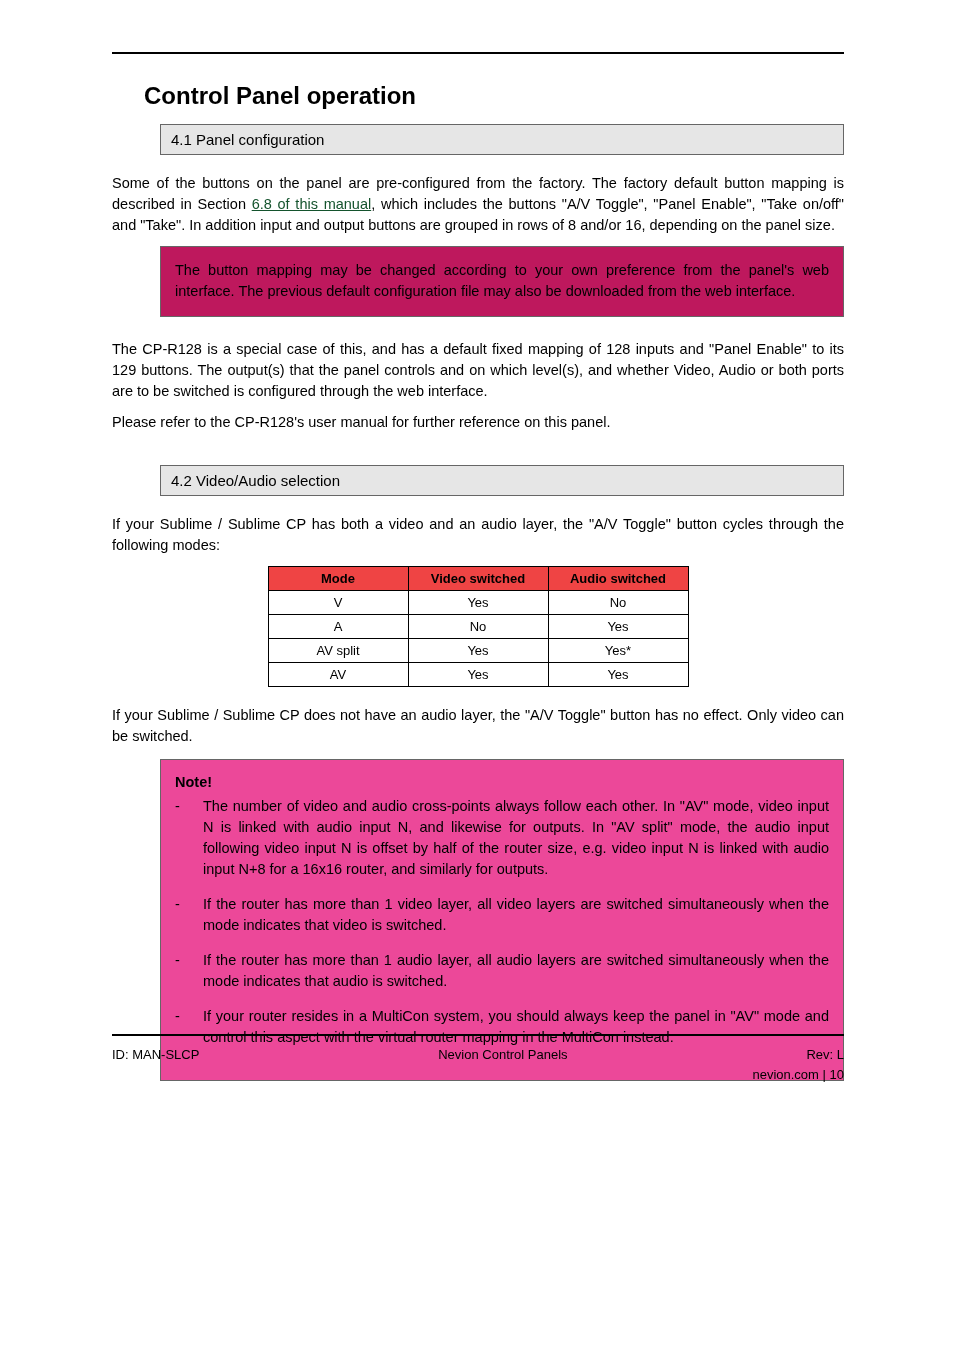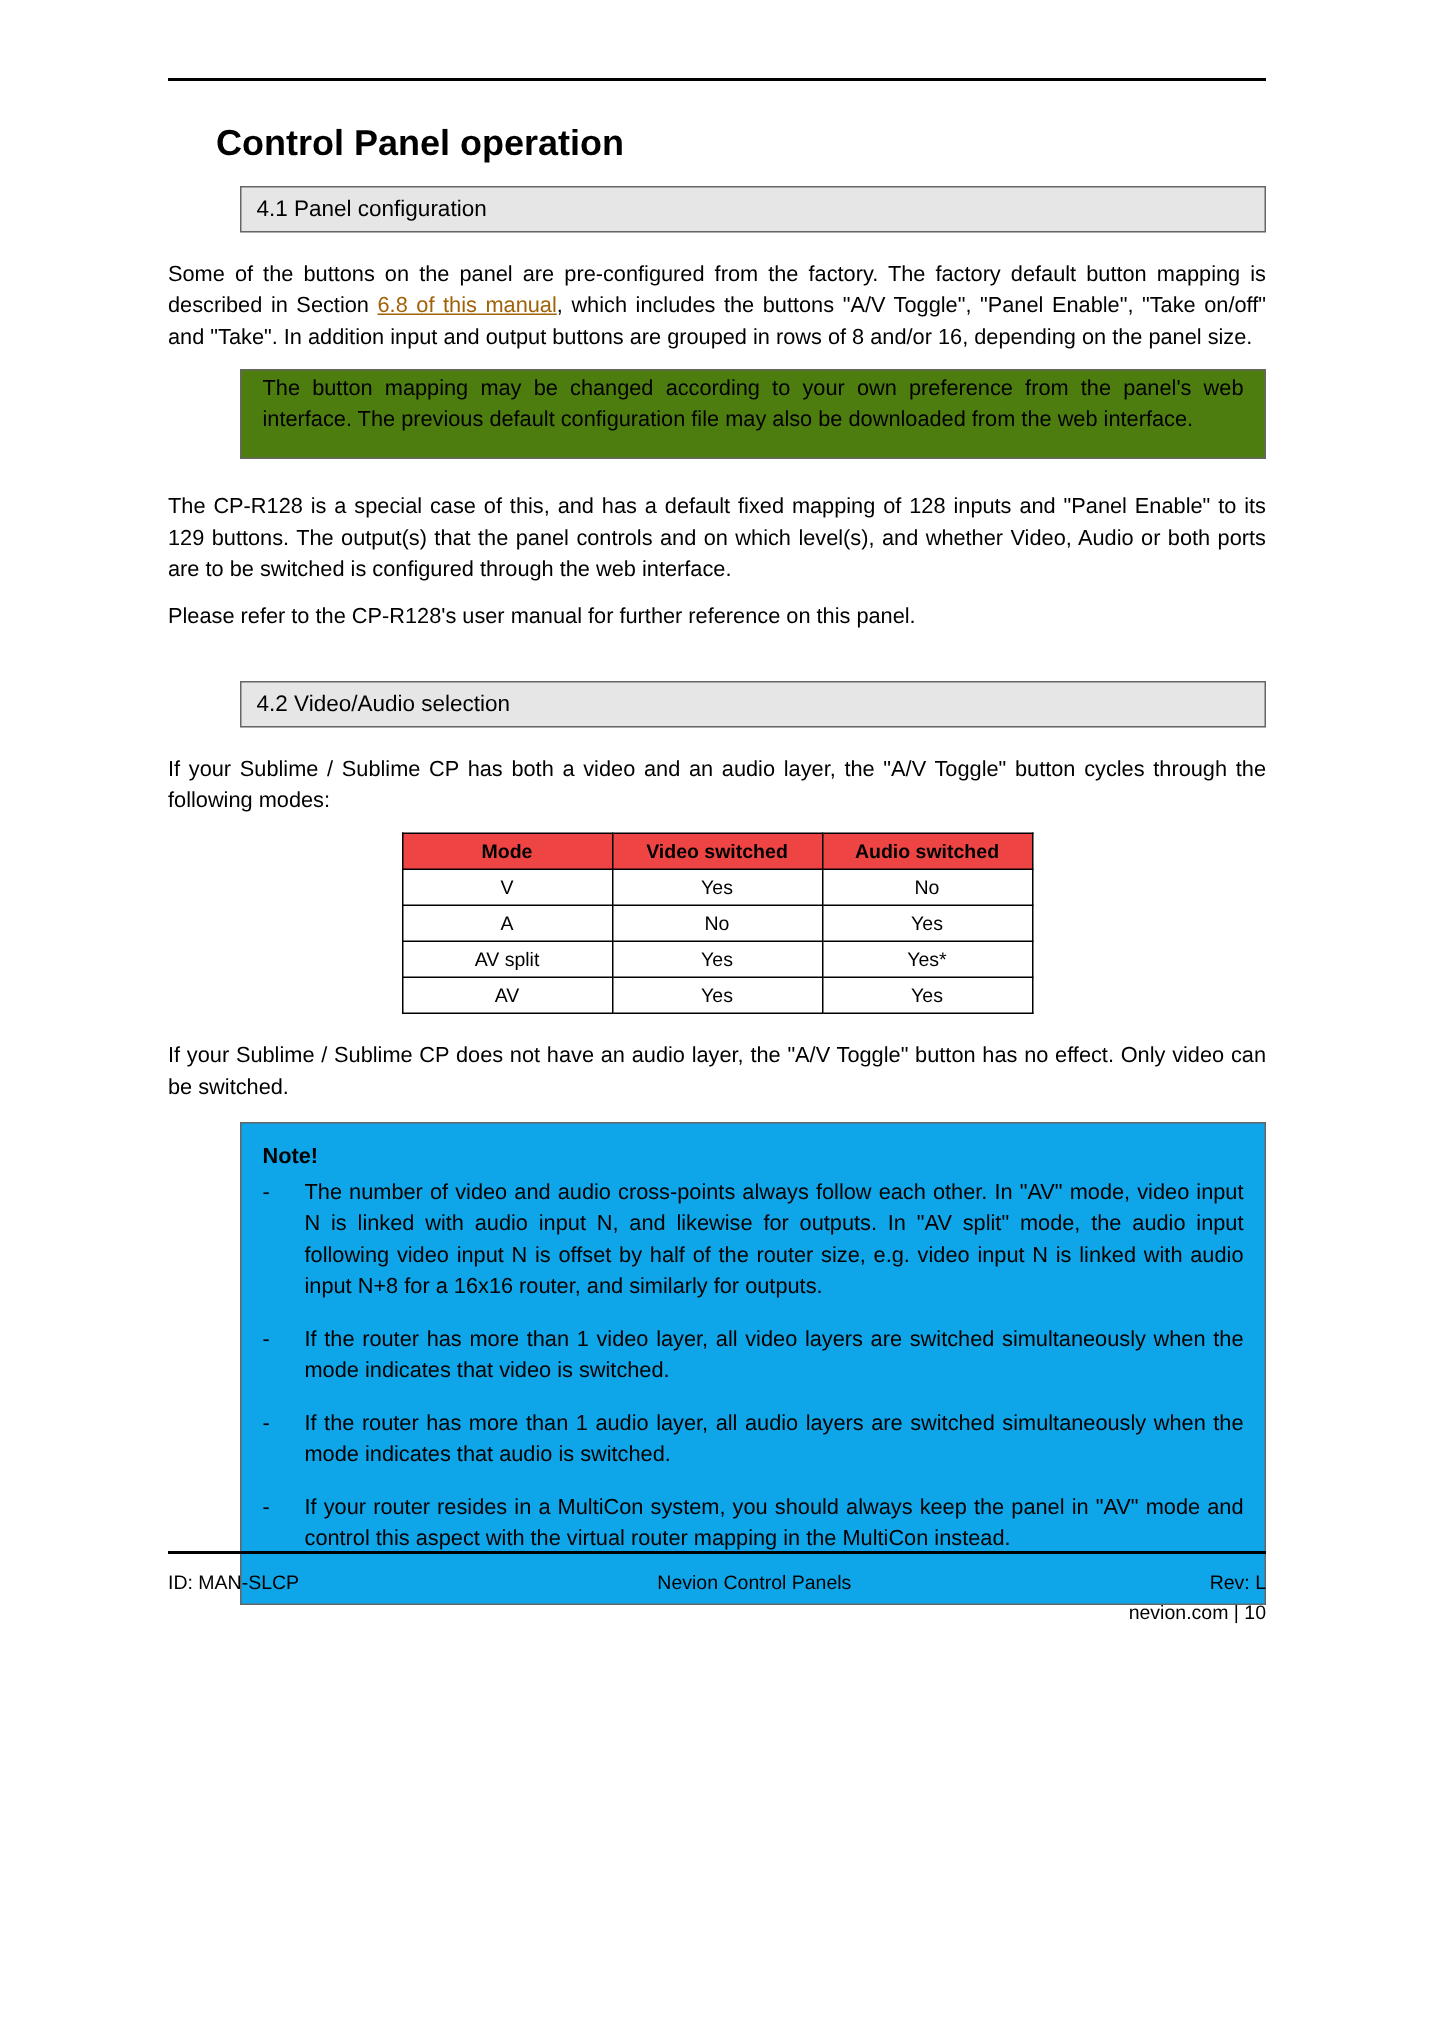--- a/index.html
+++ b/index.html
@@ -25,43 +25,43 @@
     font-size: 15px;
     font-weight: normal;
     margin: 0 0 18px 48px;
   }
   .p {
     font-size: 14.5px;
     line-height: 1.45;
     text-align: justify;
     margin: 0 0 10px 0;
   }
-  .link { color: #a16207; text-decoration: underline; }
+  .link { color: #14532d; text-decoration: underline; }
   .note-box {
     border: 1px solid #666;
-    background: #4d7c0f;
+    background: #be185d;
     margin: 10px 0 22px 48px;
-    padding: 2px 14px 14px 14px;
+    padding: 13px 14px 14px 14px;
   }
   .note-box .p { text-align: justify; margin-bottom: 0; font-size: 14.5px; }
   .table-wrap { margin: 10px 0 18px 0; display:flex; justify-content:center; }
   table.grid {
     border-collapse: collapse;
     font-size: 13px;
   }
   table.grid th, table.grid td {
     border: 1px solid #000;
     padding: 4px 12px;
     text-align: center;
     min-width: 140px;
   }
   table.grid th { font-weight: bold; background: #ef4444; }
   .big-note {
     border: 1px solid #666;
-    background: #0ea5e9;
+    background: #ec4899;
     margin: 12px 0 0 48px;
     padding: 14px 14px 18px 14px;
   }
   .big-note .note-label {
     font-weight: bold;
     font-size: 14.5px;
     margin-bottom: 6px;
   }
   .big-note ul {
     list-style: none;

